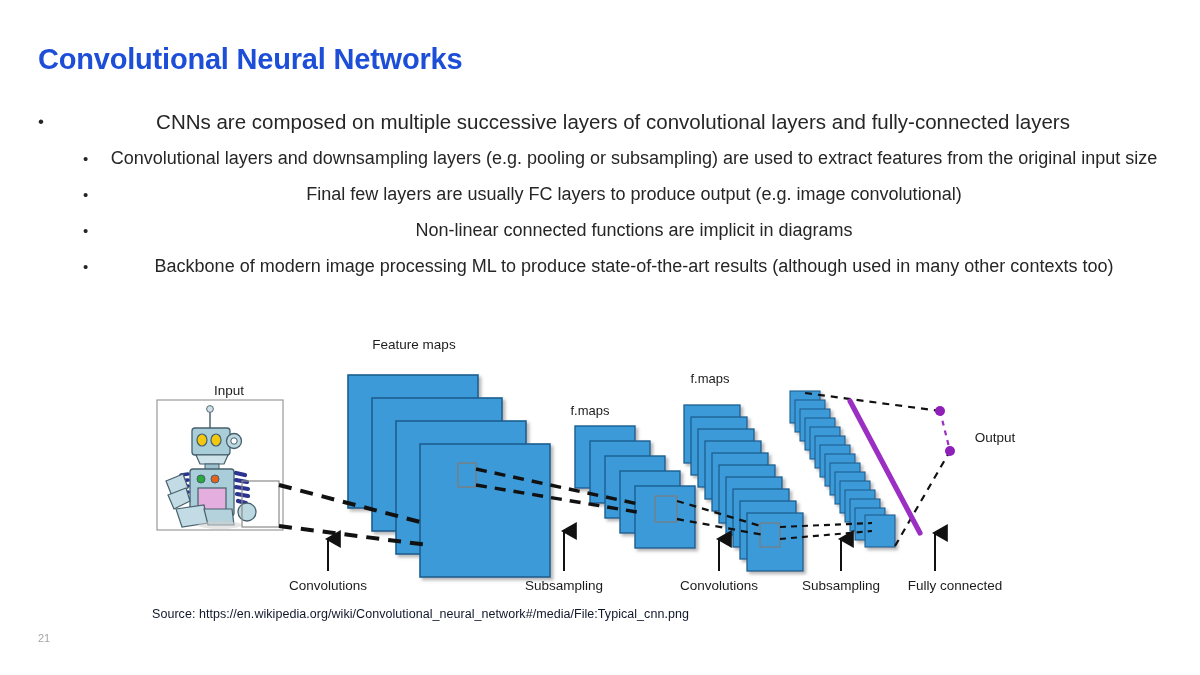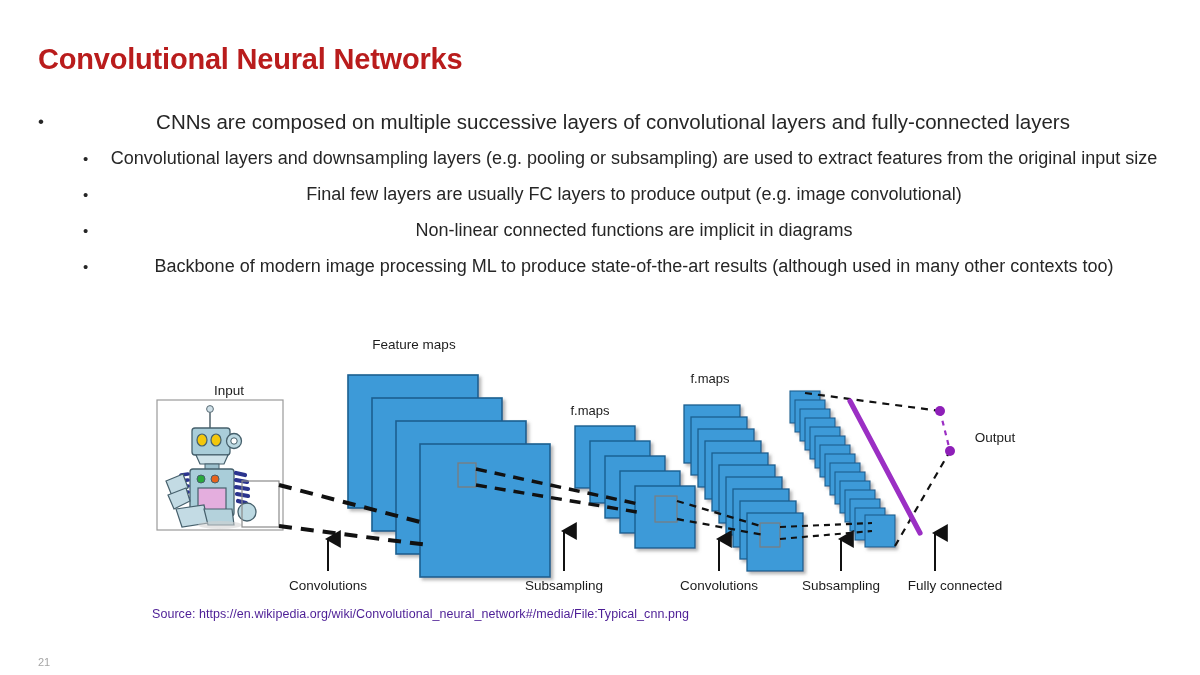--- a/index.html
+++ b/index.html
@@ -22,21 +22,21 @@
     background: #ffffff;
   }
 
   
   .slide-title {
     position: absolute;
     left: 38px;
     top: 43px;
     font-size: 29px;
     font-weight: bold;
-    color: #b91c1c;
+    color: #1d4ed8;
     letter-spacing: -0.2px;
     white-space: nowrap;
   }
 
   
   .body-list {
     position: absolute;
     left: 38px;
     top: 108px;
     width: 1130px;
@@ -99,30 +99,30 @@
     font-size: 13px;
     fill: #1c1c1c;
   }
 
   
   .source-note {
     position: absolute;
     left: 152px;
     top: 607px;
     font-size: 12.5px;
-    color: #4c1d95;
+    color: #0f172a;
     letter-spacing: 0.05px;
     white-space: nowrap;
   }
 
   
   .page-number {
     position: absolute;
     left: 38px;
-    top: 656px;
+    top: 632px;
     font-size: 11px;
     color: #a6a6a6;
   }
 </style>
 </head>
 <body>
 
 <div class="slide">
 
   <div class="slide-title">Convolutional Neural Networks</div>

